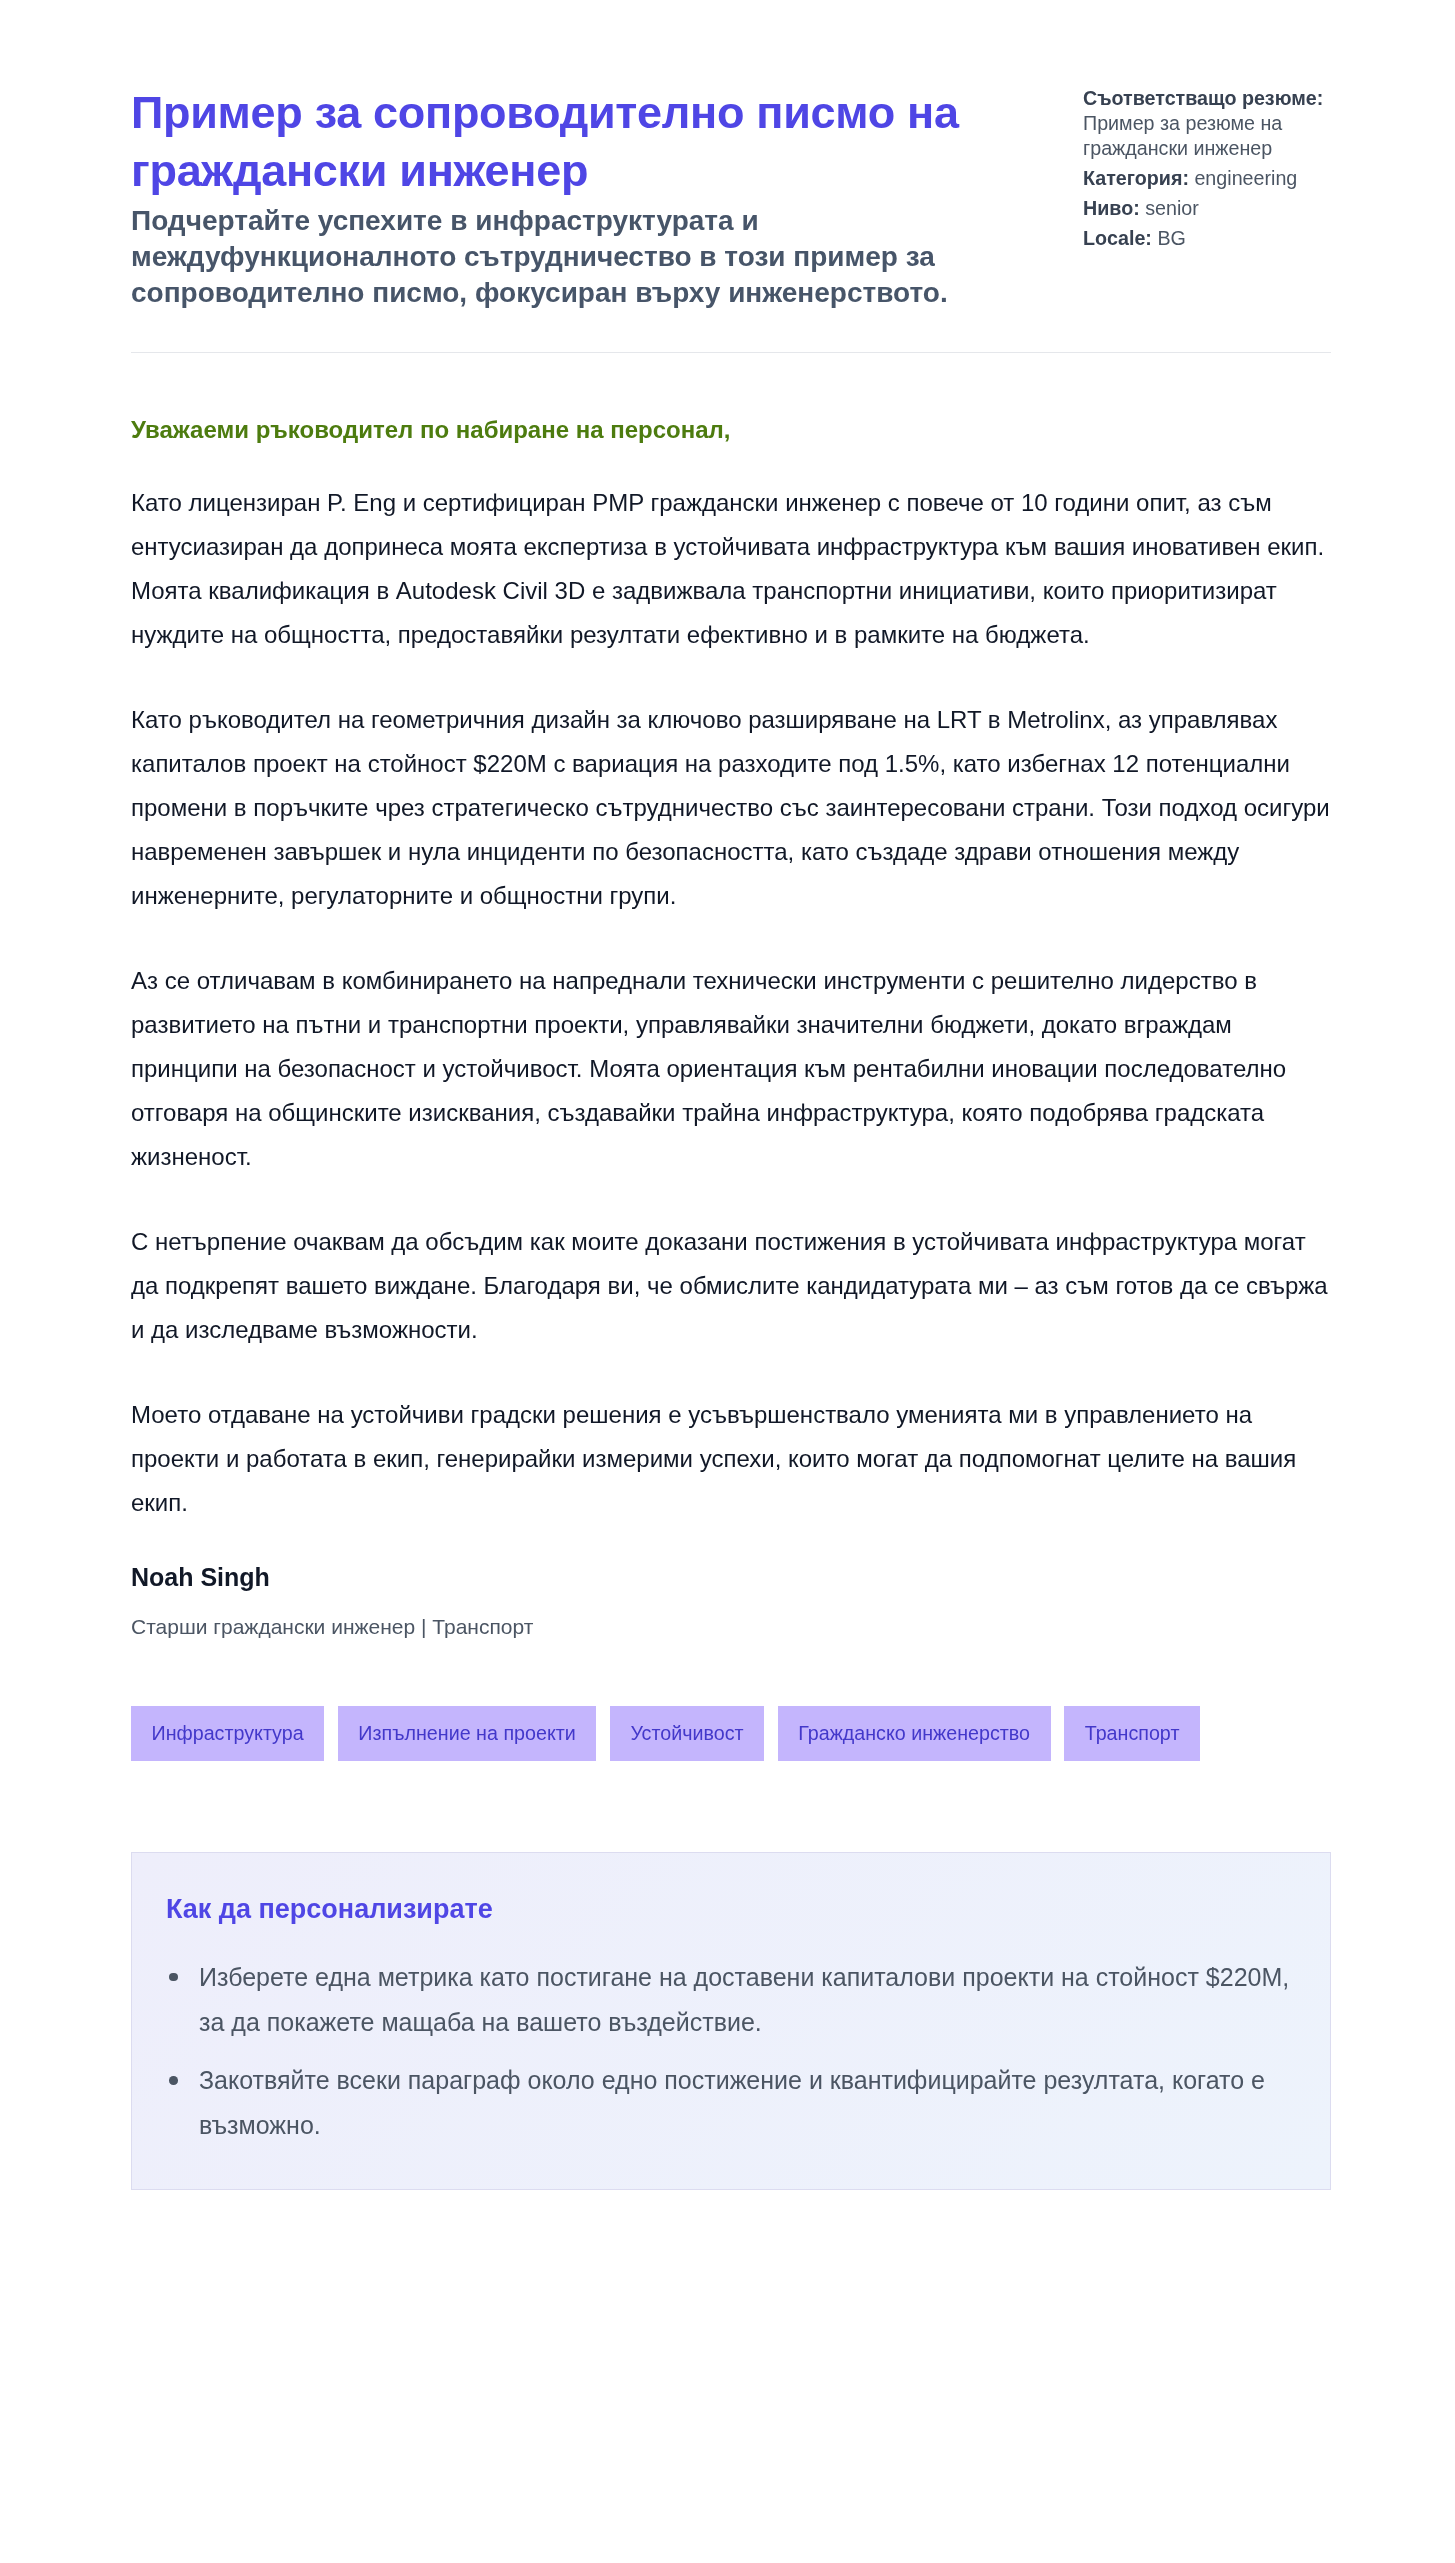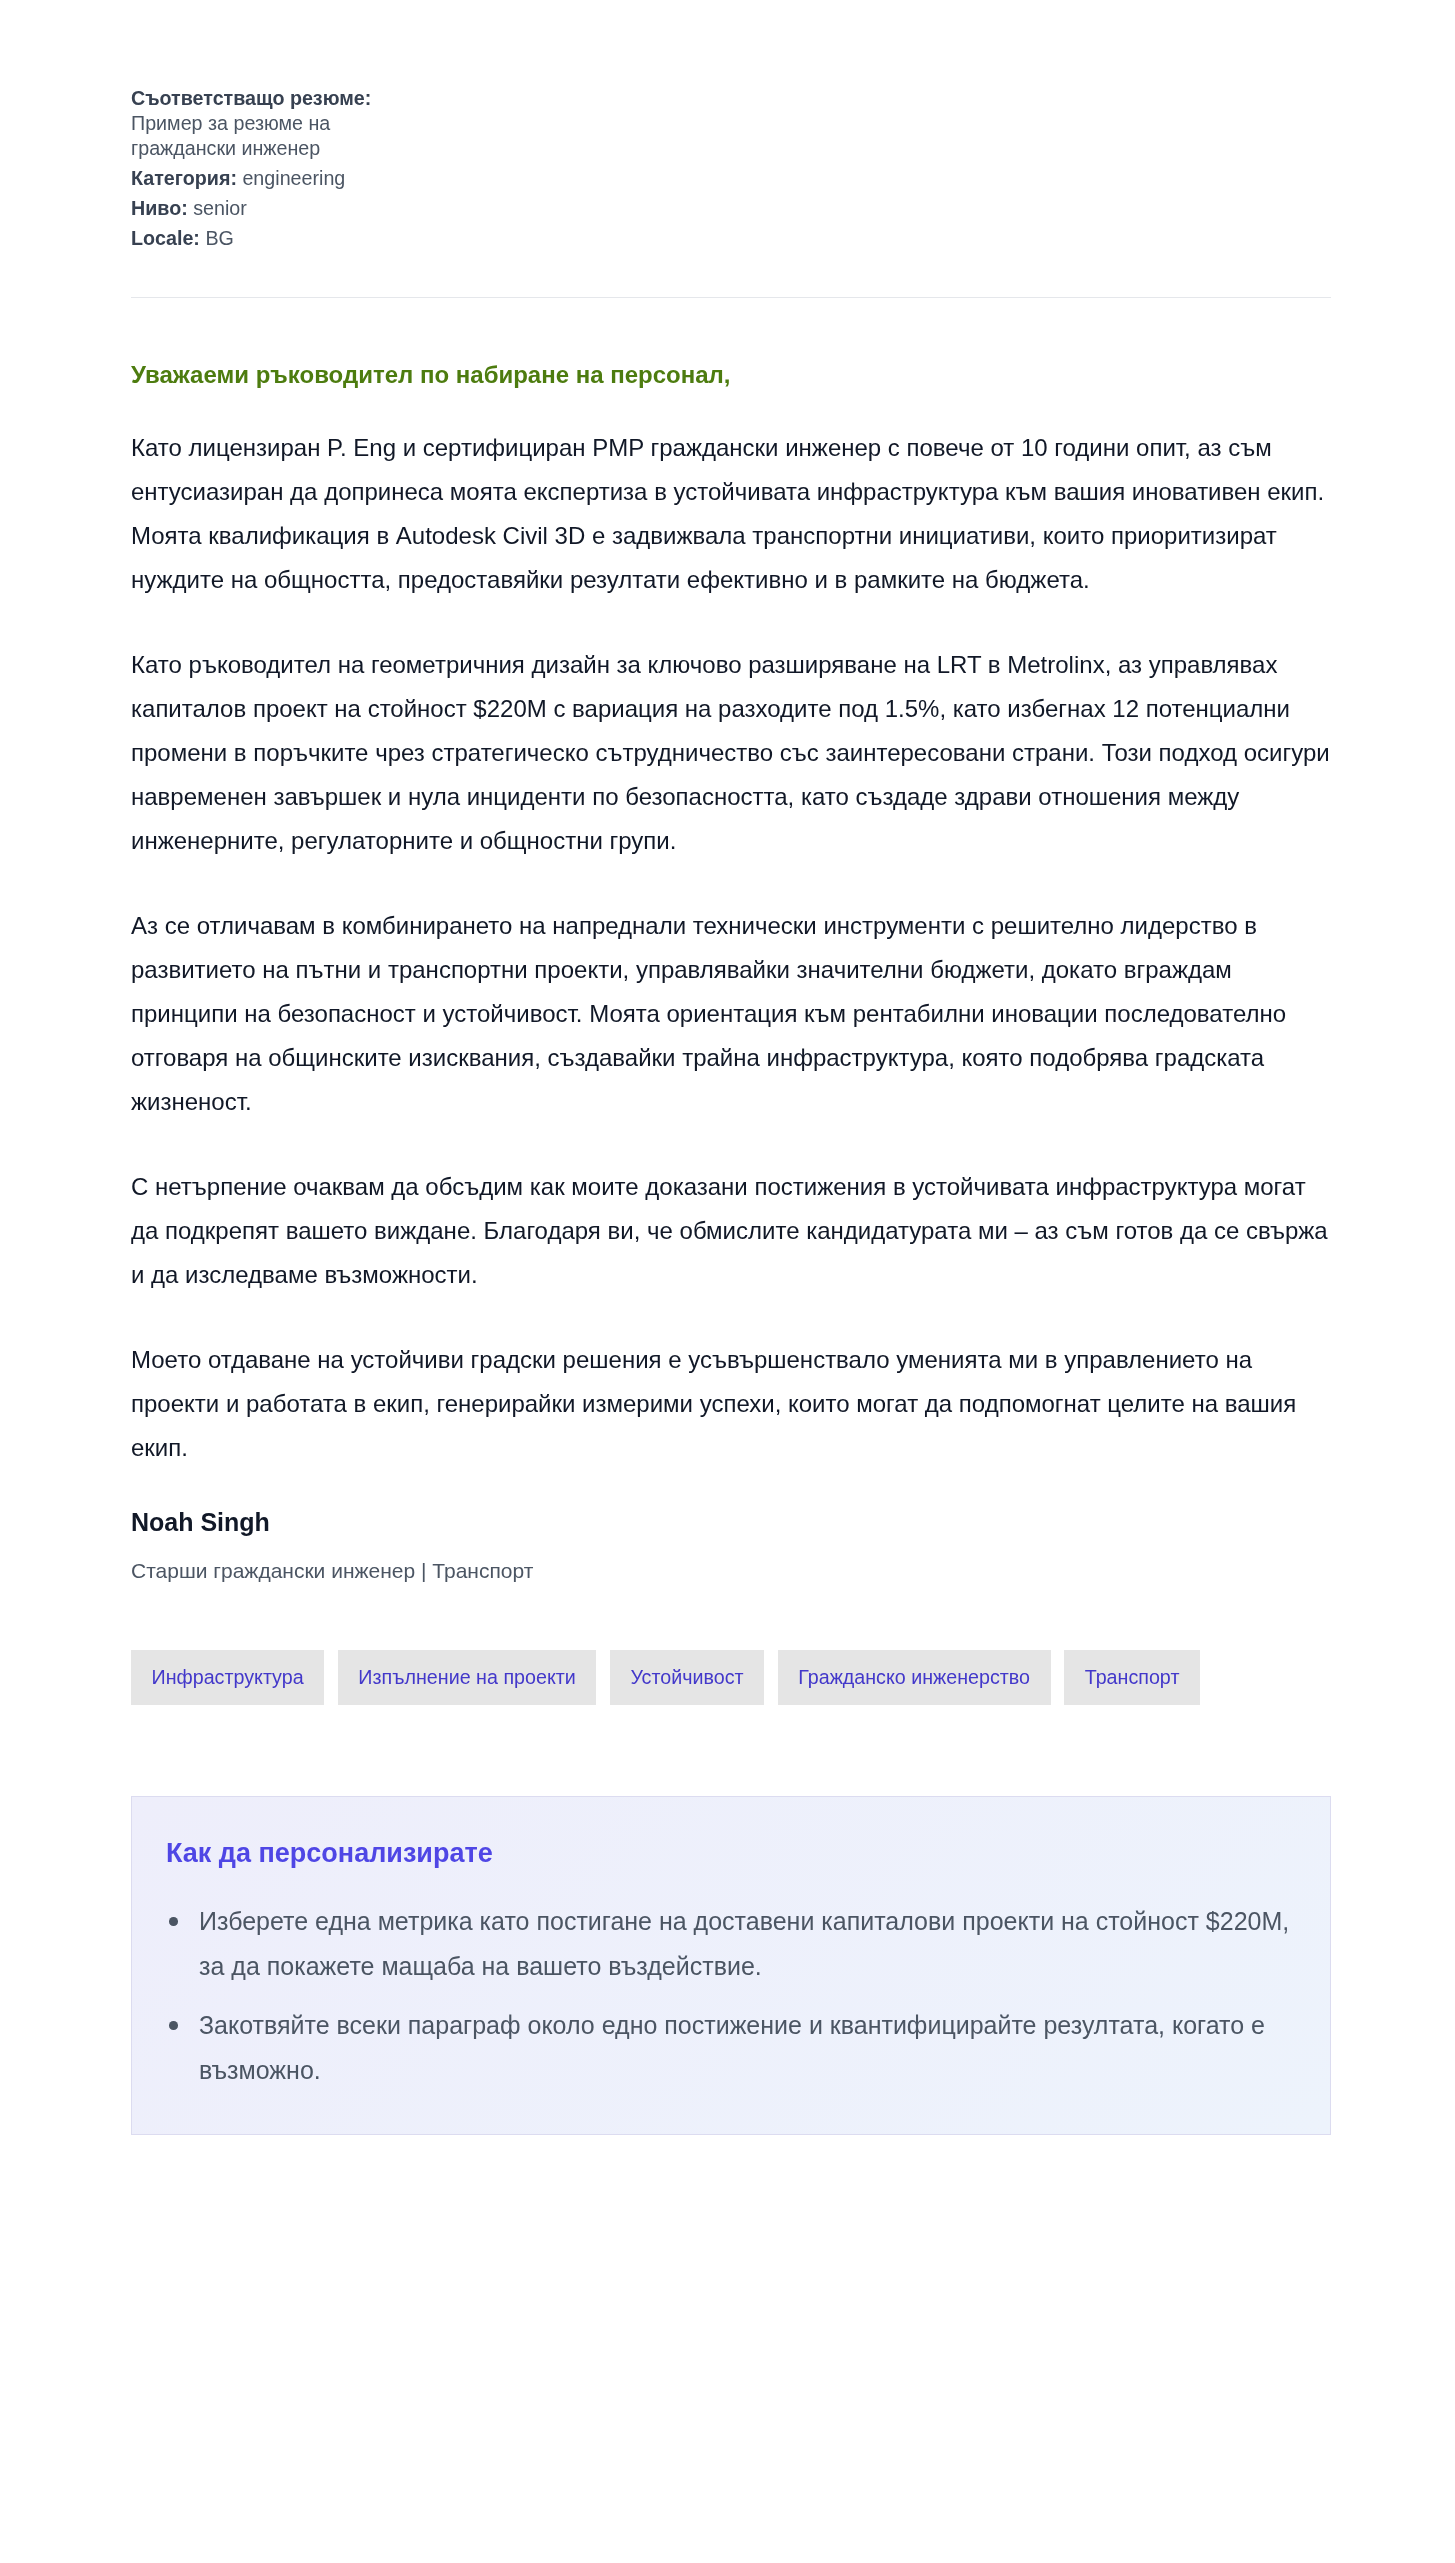--- a/index.html
+++ b/index.html
@@ -76,21 +76,21 @@
     color: #4b5563;
     line-height: 34px;
   }
   .tags {
     margin-top: 62px;
     display: flex;
     gap: 13.7px;
     flex-wrap: wrap;
   }
   .tag {
-    background: #e5e5e5;
+    background: #c4b5fd;
     color: #4338ca;
     font-size: 19.7px;
     padding: 0 20.5px;
     height: 55px;
     line-height: 55px;
     white-space: nowrap;
   }
   .tips {
     margin-top: 91px;
     border: 1.7px solid #dcdcf0;
@@ -125,20 +125,24 @@
     border-radius: 50%;
     background: #4b5563;
   }
 </style>
 </head>
 <body>
 
 <div class="page">
 
   <header class="header">
+    <div class="header-left">
+      <h1 class="title">Пример за сопроводително писмо на граждански инженер</h1>
+      <h2 class="subtitle">Подчертайте успехите в инфраструктурата и междуфункционалното сътрудничество в този пример за сопроводително писмо, фокусиран върху инженерството.</h2>
+    </div>
     <div class="meta">
       <div class="meta-row">
         <span class="meta-label">Съответстващо резюме:</span>
         <span>Пример за резюме на граждански инженер</span>
       </div>
       <div class="meta-row">
         <span class="meta-label">Категория:</span>
         <span>engineering</span>
       </div>
       <div class="meta-row">

